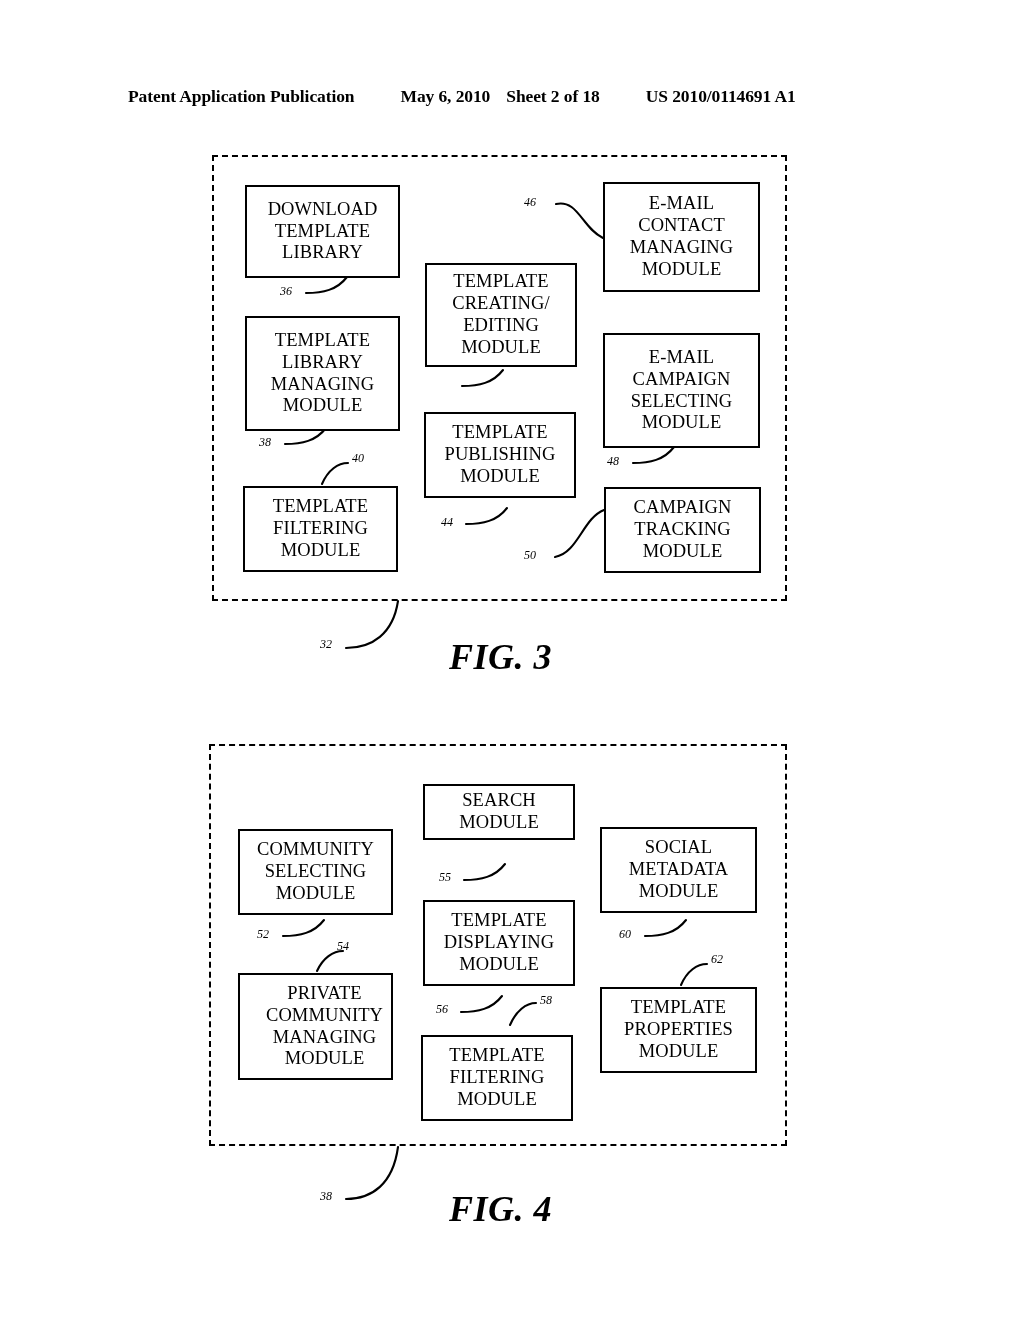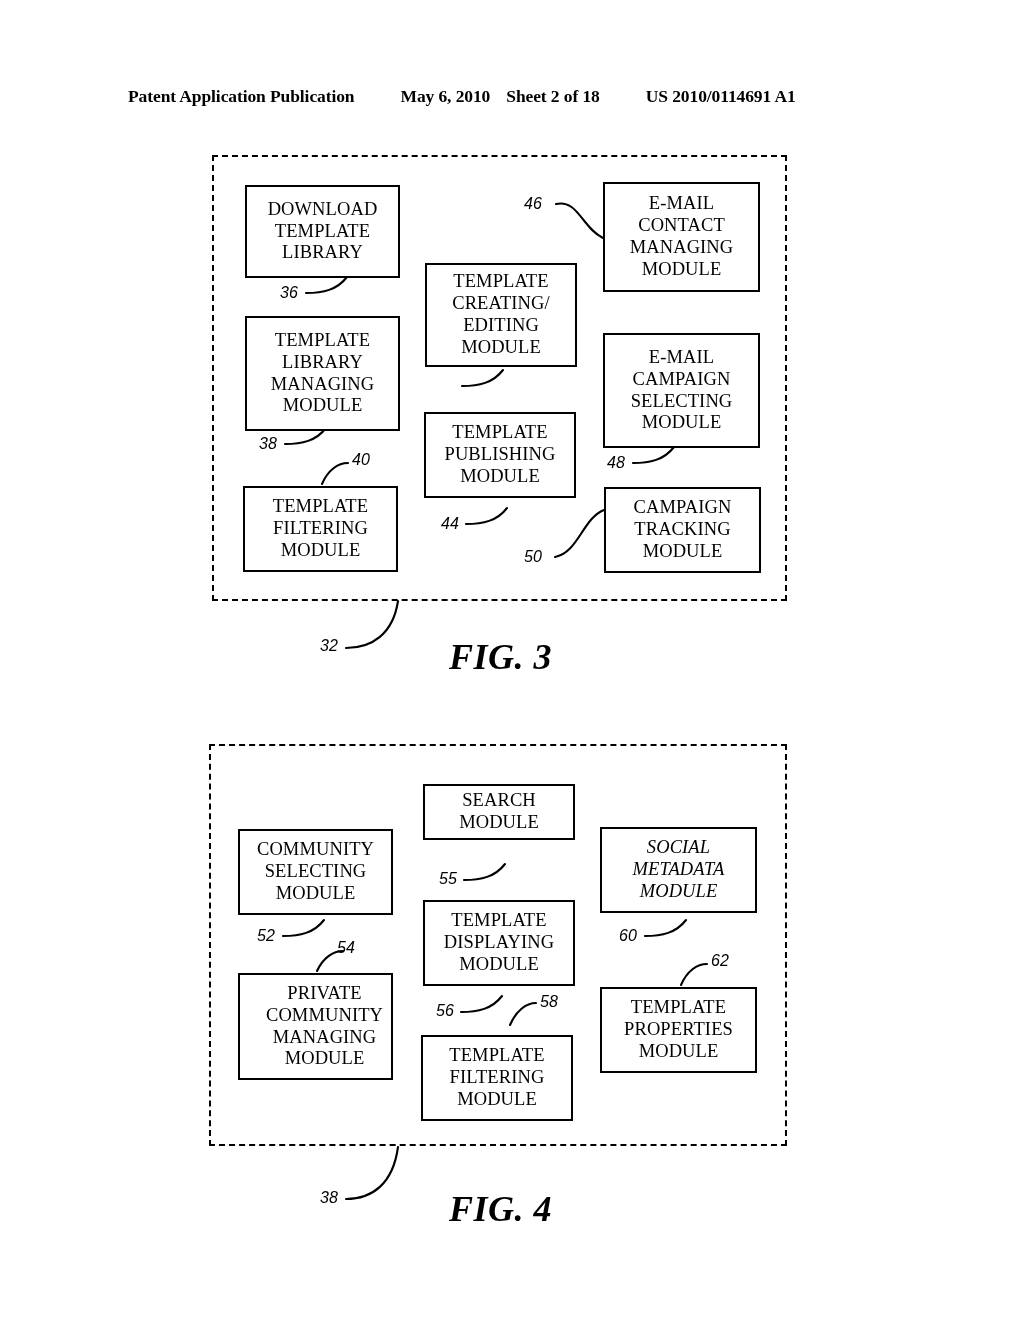--- a/index.html
+++ b/index.html
@@ -63,23 +63,23 @@
     font-size: 18.5px;
     line-height: 1.18;
     letter-spacing: 0.1px;
     padding: 2px 4px;
   }
   .module .ln { display: block; white-space: nowrap; }
 
   
   .refnum {
     position: absolute;
-    font-family: Liberation Sans, sans-serif;
+    font-family: Liberation Serif, serif;
     font-style: italic;
-    font-size: 16px;
+    font-size: 12px;
     font-weight: 400;
     line-height: 1;
     white-space: nowrap;
   }
 
   
   .leaders {
     position: absolute;
     top: 0;
     left: 0;
@@ -254,21 +254,21 @@
   </div>
   <div class="refnum" style="left:436px; top:1003px;">56</div>
 
   <div class="refnum" style="left:540px; top:994px;">58</div>
   <div class="module" style="left:421px; top:1035px; width:152px; height:86px;">
     <span class="ln">TEMPLATE</span>
     <span class="ln">FILTERING</span>
     <span class="ln">MODULE</span>
   </div>
 
-  <div class="module" style="left:600px; top:827px; width:157px; height:86px;font-style:italic;">
+  <div class="module" style="left:600px; top:827px; width:157px; height:86px;">
     <span class="ln">SOCIAL</span>
     <span class="ln">METADATA</span>
     <span class="ln">MODULE</span>
   </div>
   <div class="refnum" style="left:619px; top:928px;">60</div>
 
   <div class="refnum" style="left:711px; top:953px;">62</div>
   <div class="module" style="left:600px; top:987px; width:157px; height:86px;">
     <span class="ln">TEMPLATE</span>
     <span class="ln">PROPERTIES</span>

